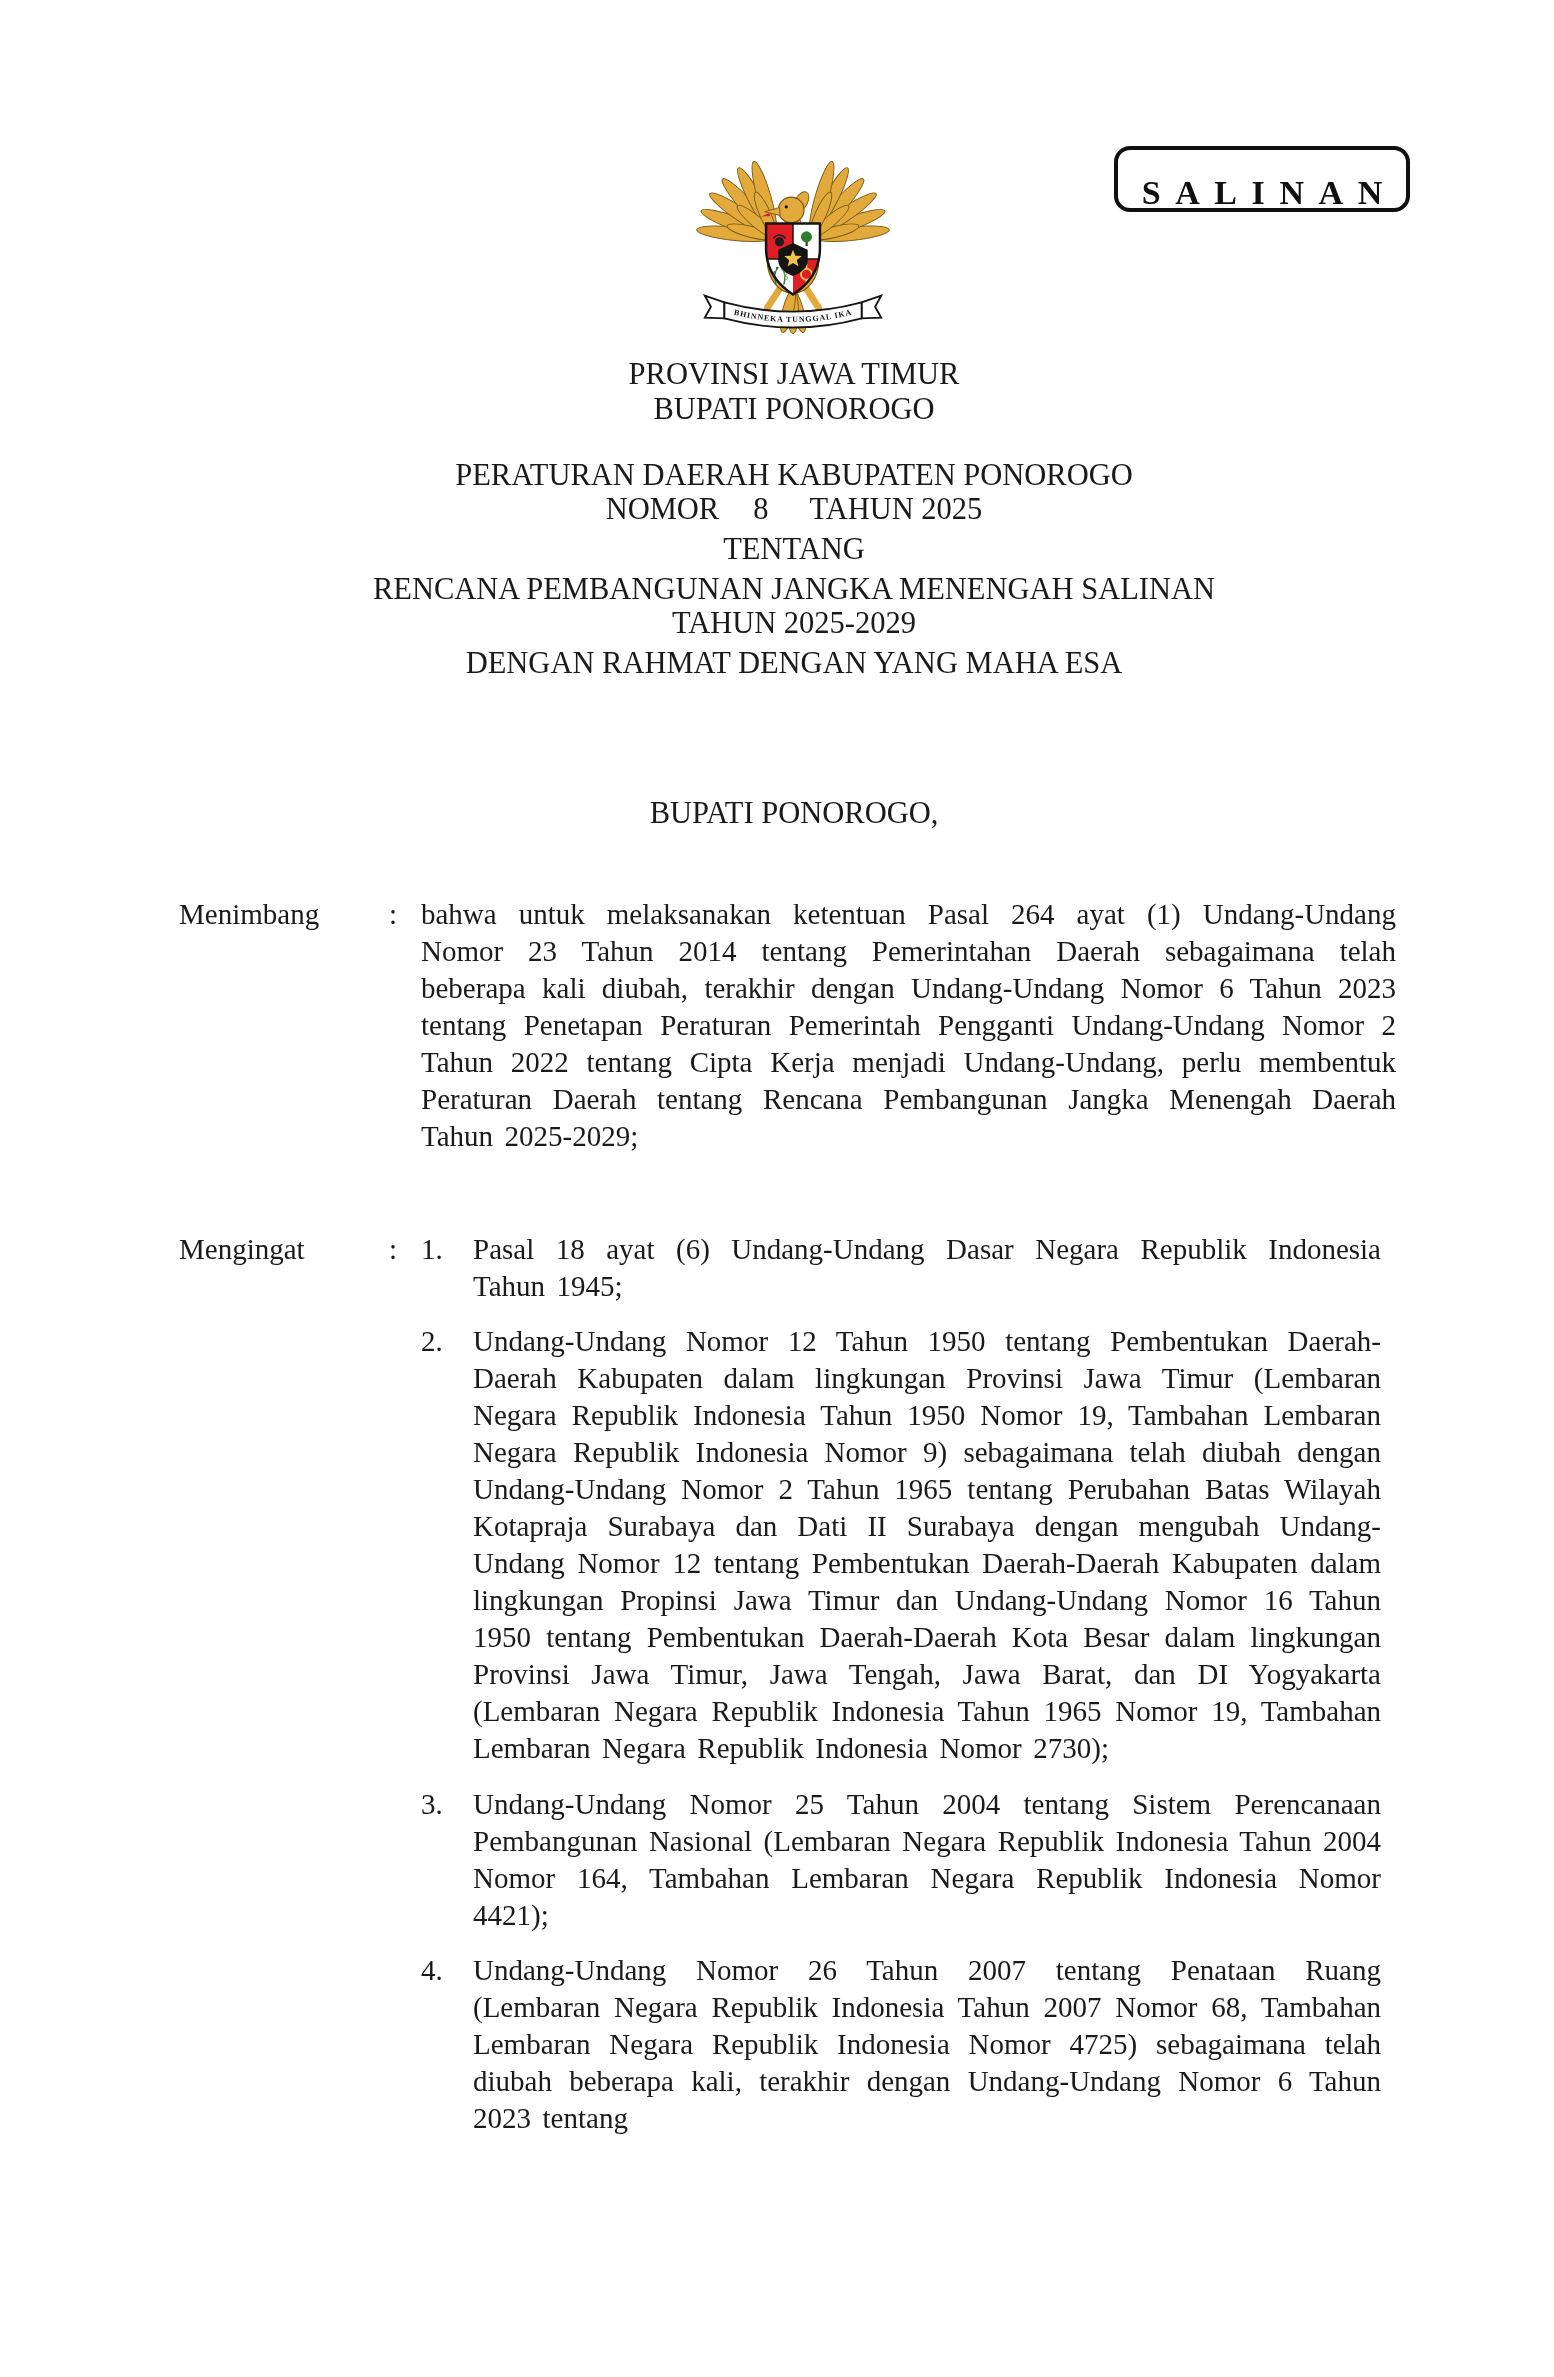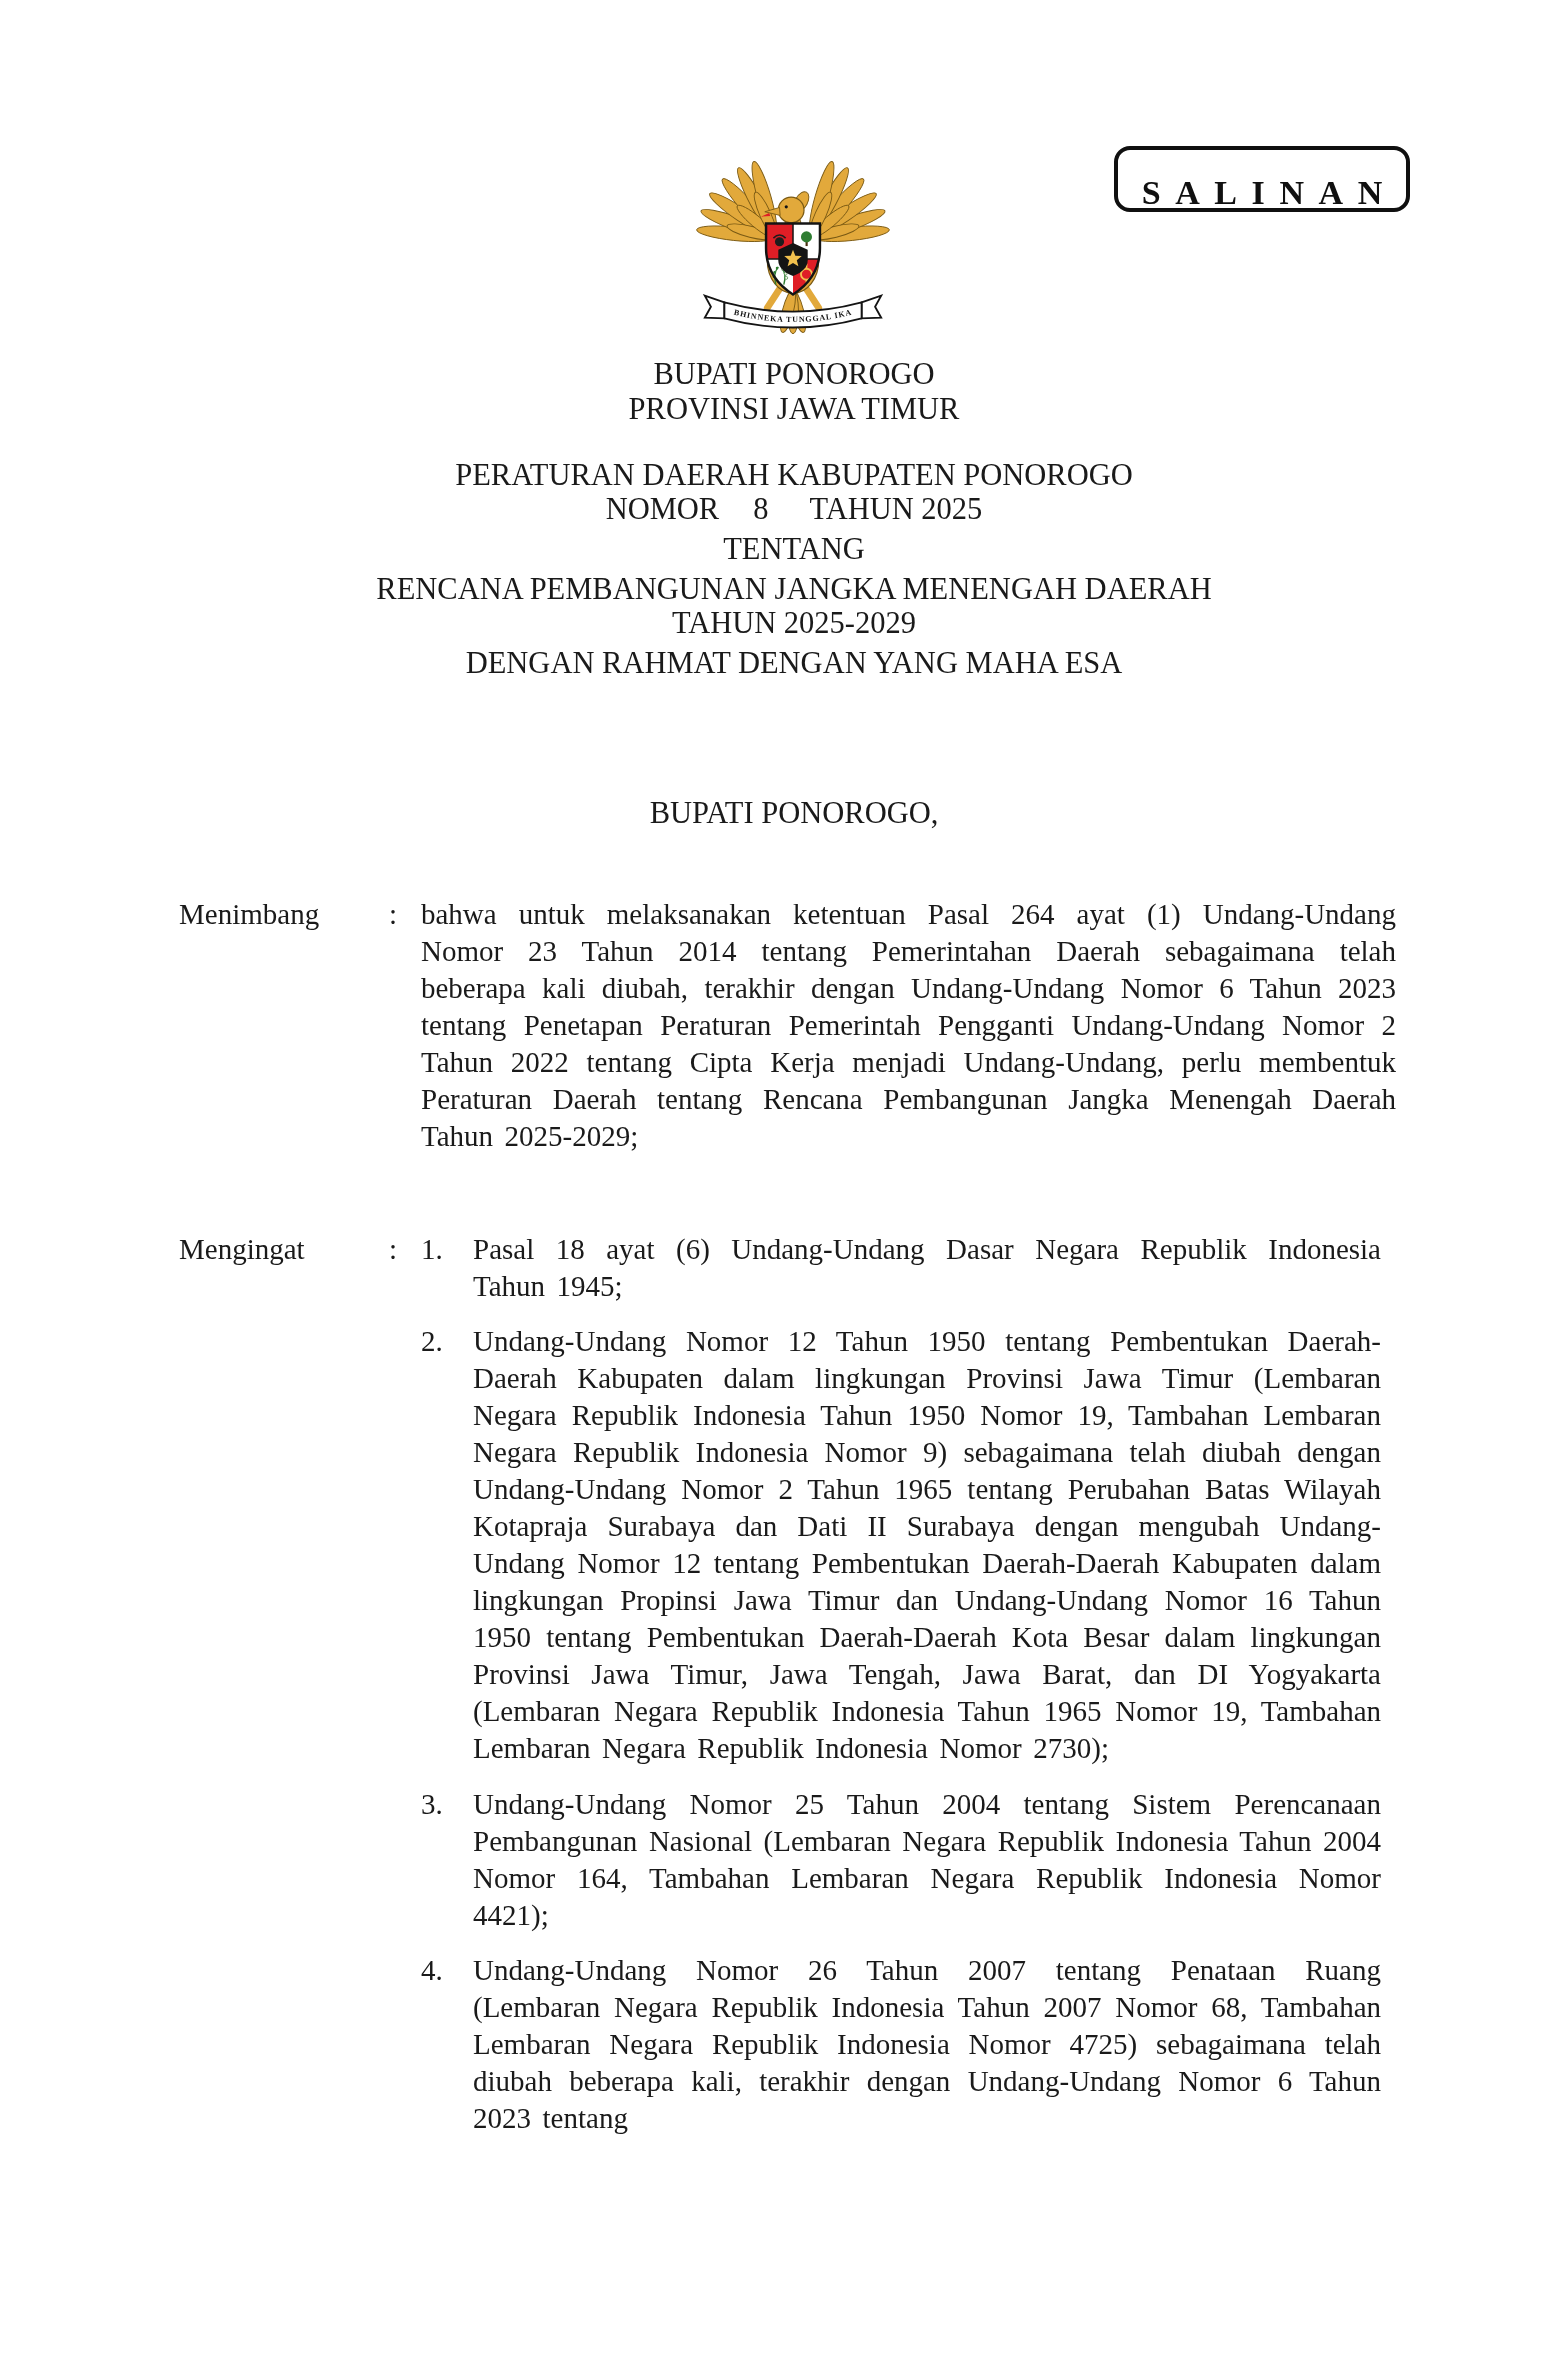--- a/index.html
+++ b/index.html
@@ -174,29 +174,29 @@
         <path d="M48,247 Q160,277 272,247 L272,273 Q160,303 48,273 Z" style="fill:var(--white);stroke:var(--ink);stroke-width:3"></path>
         <path id="bannerPath" d="M56,265 Q160,293 264,265" fill="none"></path>
         <text style="font-size:13px;font-weight:bold;letter-spacing:1.5px;fill:var(--ink);font-family:'Liberation Serif','DejaVu Serif',serif">
           <textPath href="#bannerPath" startOffset="50%" text-anchor="middle">BHINNEKA TUNGGAL IKA</textPath>
         </text>
       </g>
     </svg>
   </div>
 
   <div class="letterhead">
+    <div>PROVINSI JAWA TIMUR</div>
     <div>BUPATI PONOROGO</div>
-    <div>PROVINSI JAWA TIMUR</div>
   </div>
 
   <div class="title-block">
     <div class="t-line">PERATURAN DAERAH KABUPATEN PONOROGO</div>
     <div class="t-line"><span>NOMOR</span><span class="nomor-val">8</span><span>TAHUN 2025</span></div>
     <div class="t-line mt-sec">TENTANG</div>
-    <div class="t-line mt-sec">RENCANA PEMBANGUNAN JANGKA MENENGAH DAERAH</div>
+    <div class="t-line mt-sec">RENCANA PEMBANGUNAN JANGKA MENENGAH SALINAN</div>
     <div class="t-line">TAHUN 2025-2029</div>
     <div class="t-line mt-sec">DENGAN RAHMAT DENGAN YANG MAHA ESA</div>
     <div class="t-line mt-issuer">BUPATI PONOROGO,</div>
   </div>
 
   <div class="clause" style="top:896px;">
     <div class="clause-label">Menimbang</div>
     <div class="clause-colon">:</div>
     <div class="clause-body">
       <div class="justified menimbang-text">bahwa untuk melaksanakan ketentuan Pasal 264 ayat (1) Undang-Undang Nomor 23 Tahun 2014 tentang Pemerintahan Daerah sebagaimana telah beberapa kali diubah, terakhir dengan Undang-Undang Nomor 6 Tahun 2023 tentang Penetapan Peraturan Pemerintah Pengganti Undang-Undang Nomor 2 Tahun 2022 tentang Cipta Kerja menjadi Undang-Undang, perlu membentuk Peraturan Daerah tentang Rencana Pembangunan Jangka Menengah Daerah Tahun 2025-2029;</div>

